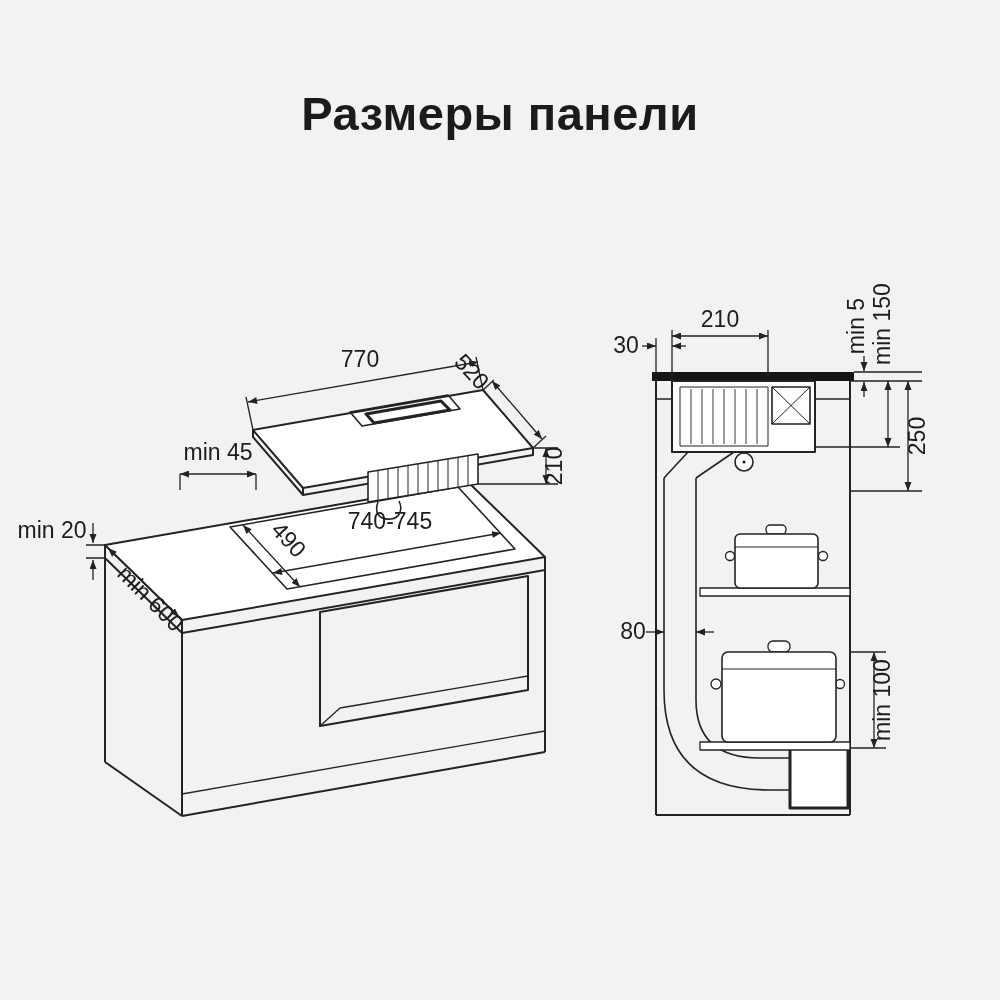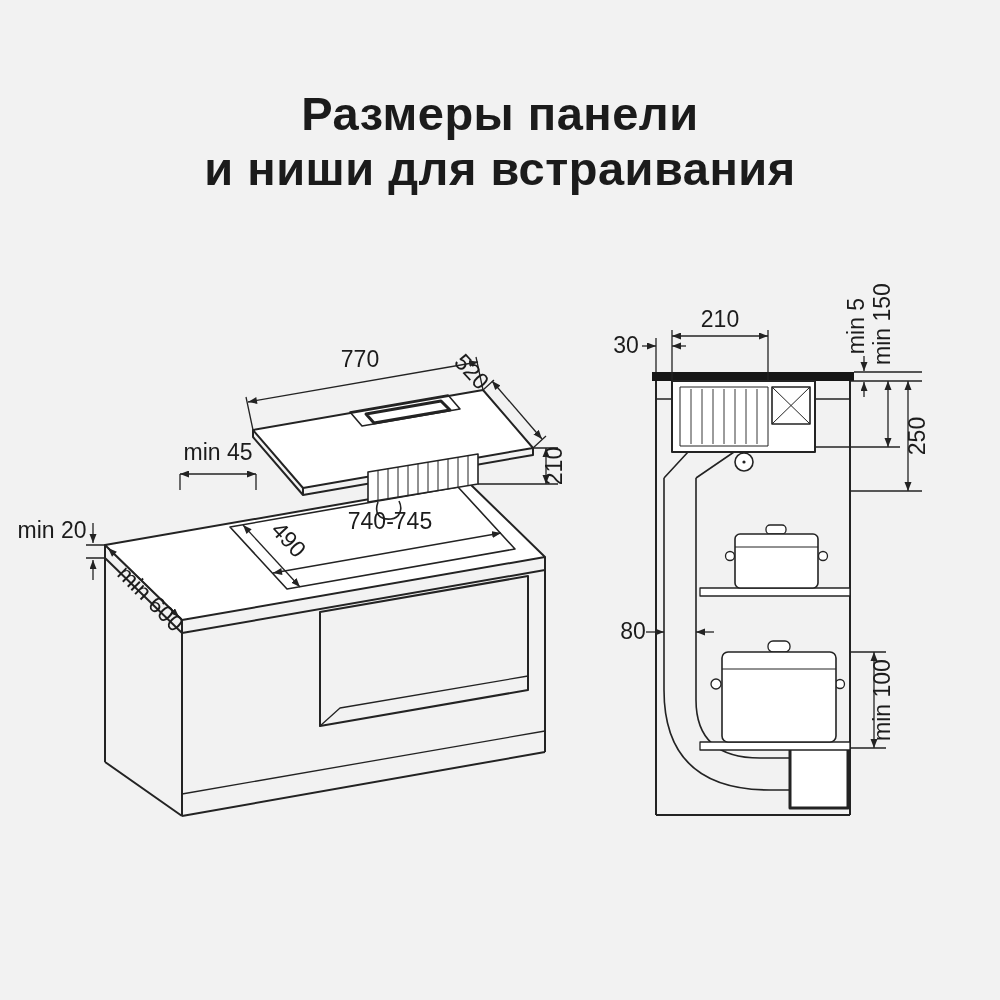--- a/index.html
+++ b/index.html
@@ -23,21 +23,20 @@
   .w1{stroke-width:1;}
   .w09{stroke-width:0.9;}
   .fw{fill:#ffffff;}
   .dimtxt{font-size:23px;fill:#1c1c1c;}
 </style>
 </head>
 <body>
 
 <div class="title">
   <div>Размеры панели</div>
-  <div>и ниши для встраивания</div>
 </div>
 
 <svg width="1000" height="1000" viewBox="0 0 1000 1000">
   <defs>
     <marker id="aE" markerUnits="userSpaceOnUse" markerWidth="10" markerHeight="8" refX="9" refY="3.5" orient="auto">
       <path d="M0,0 L9,3.5 L0,7 Z" fill="#232323"></path>
     </marker>
     <marker id="aS" markerUnits="userSpaceOnUse" markerWidth="10" markerHeight="8" refX="0" refY="3.5" orient="auto">
       <path d="M9,0 L0,3.5 L9,7 Z" fill="#232323"></path>
     </marker>

